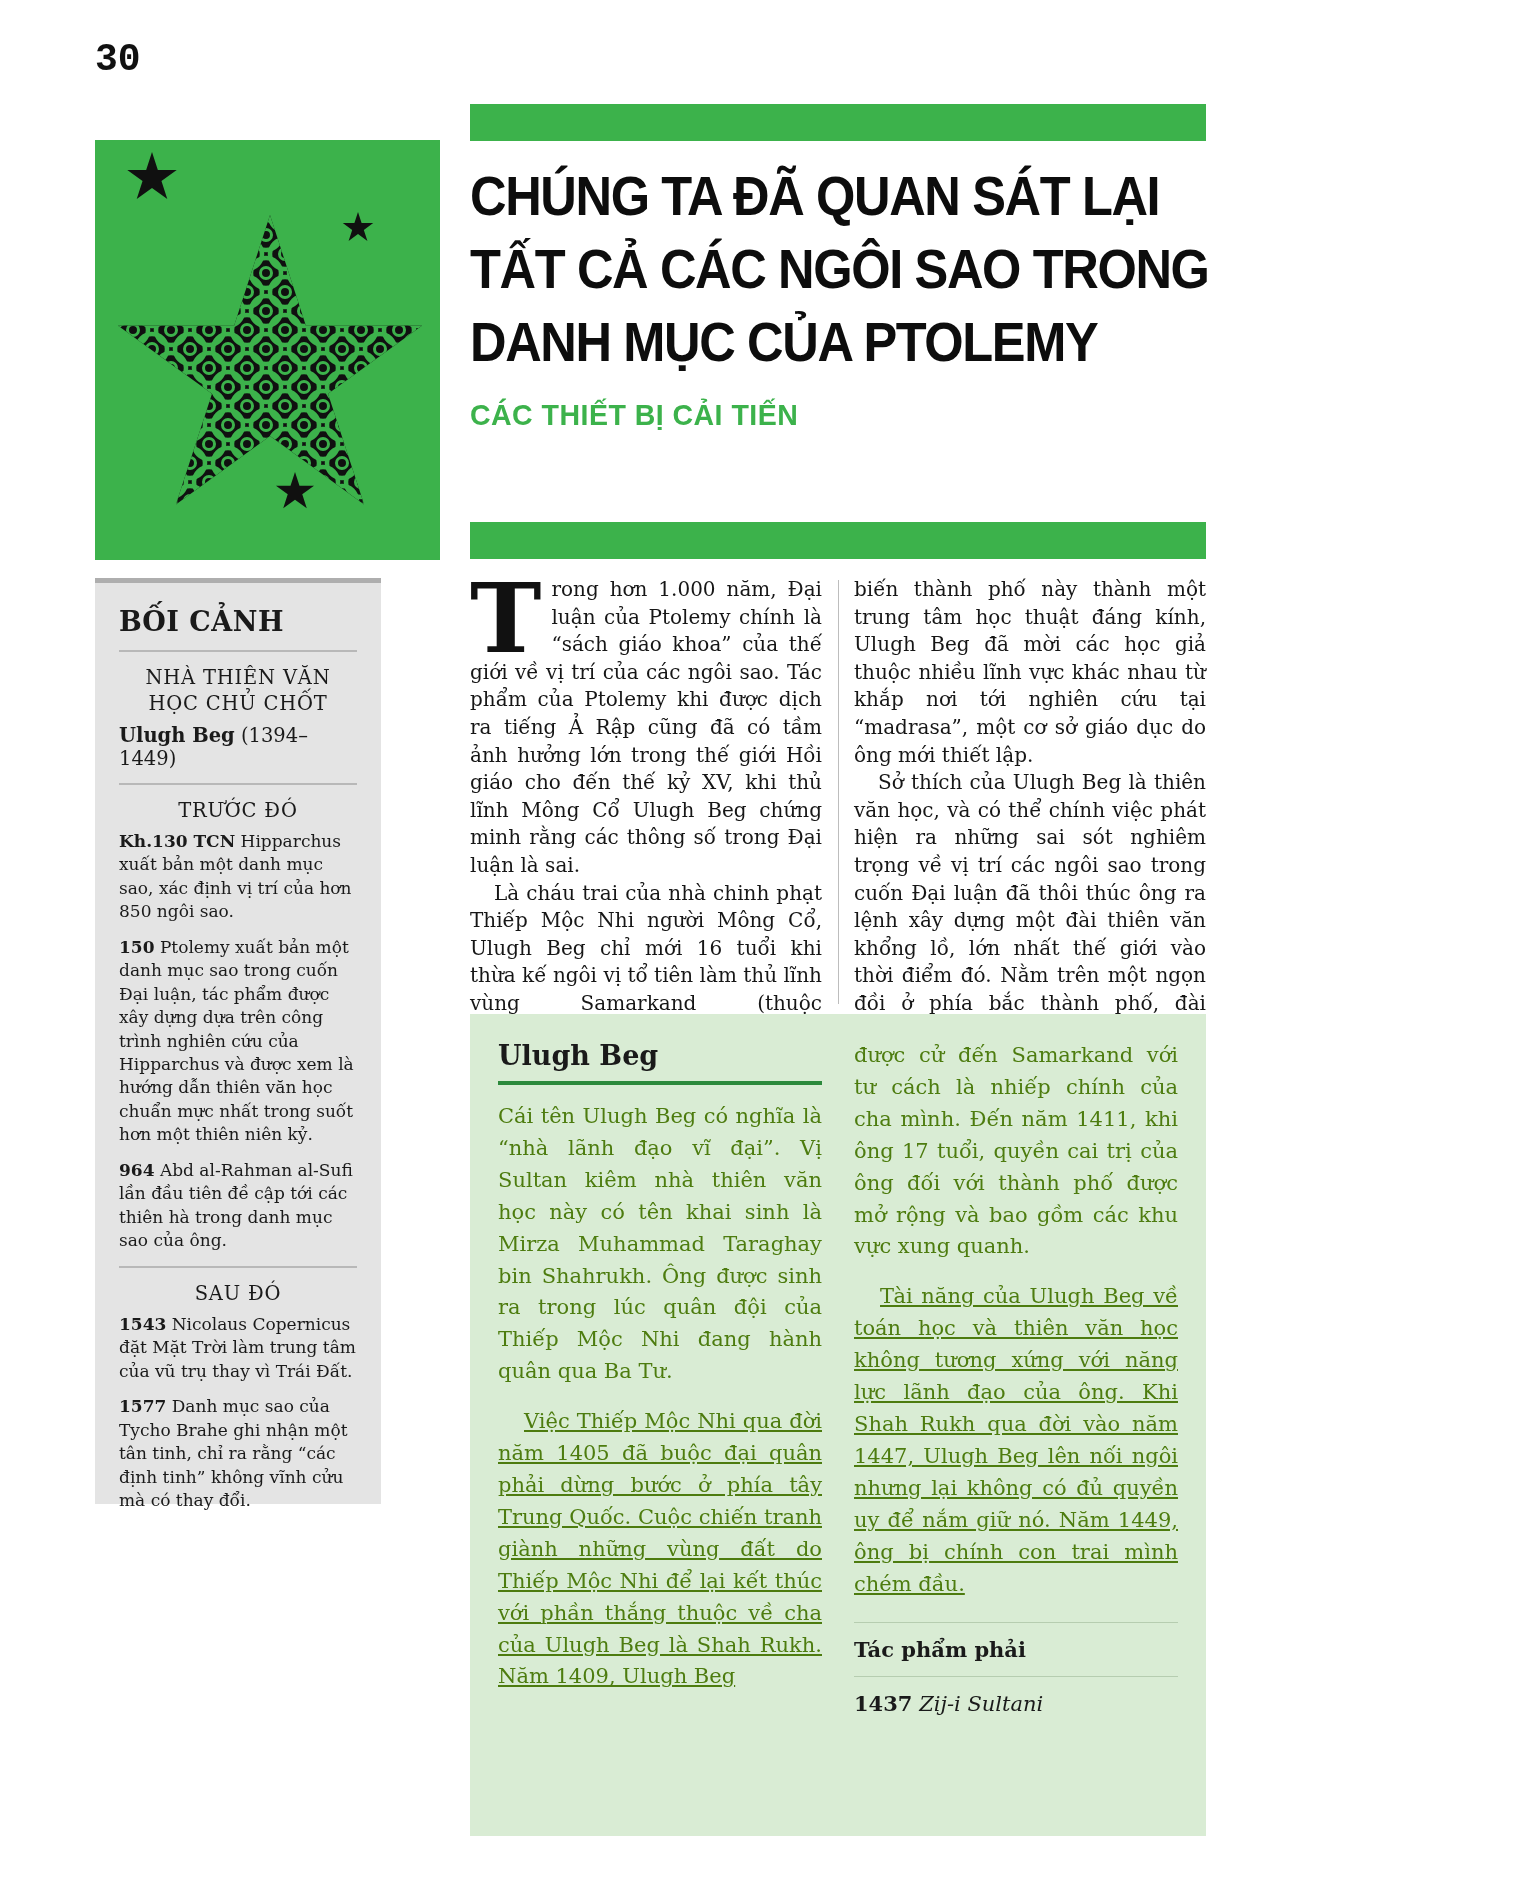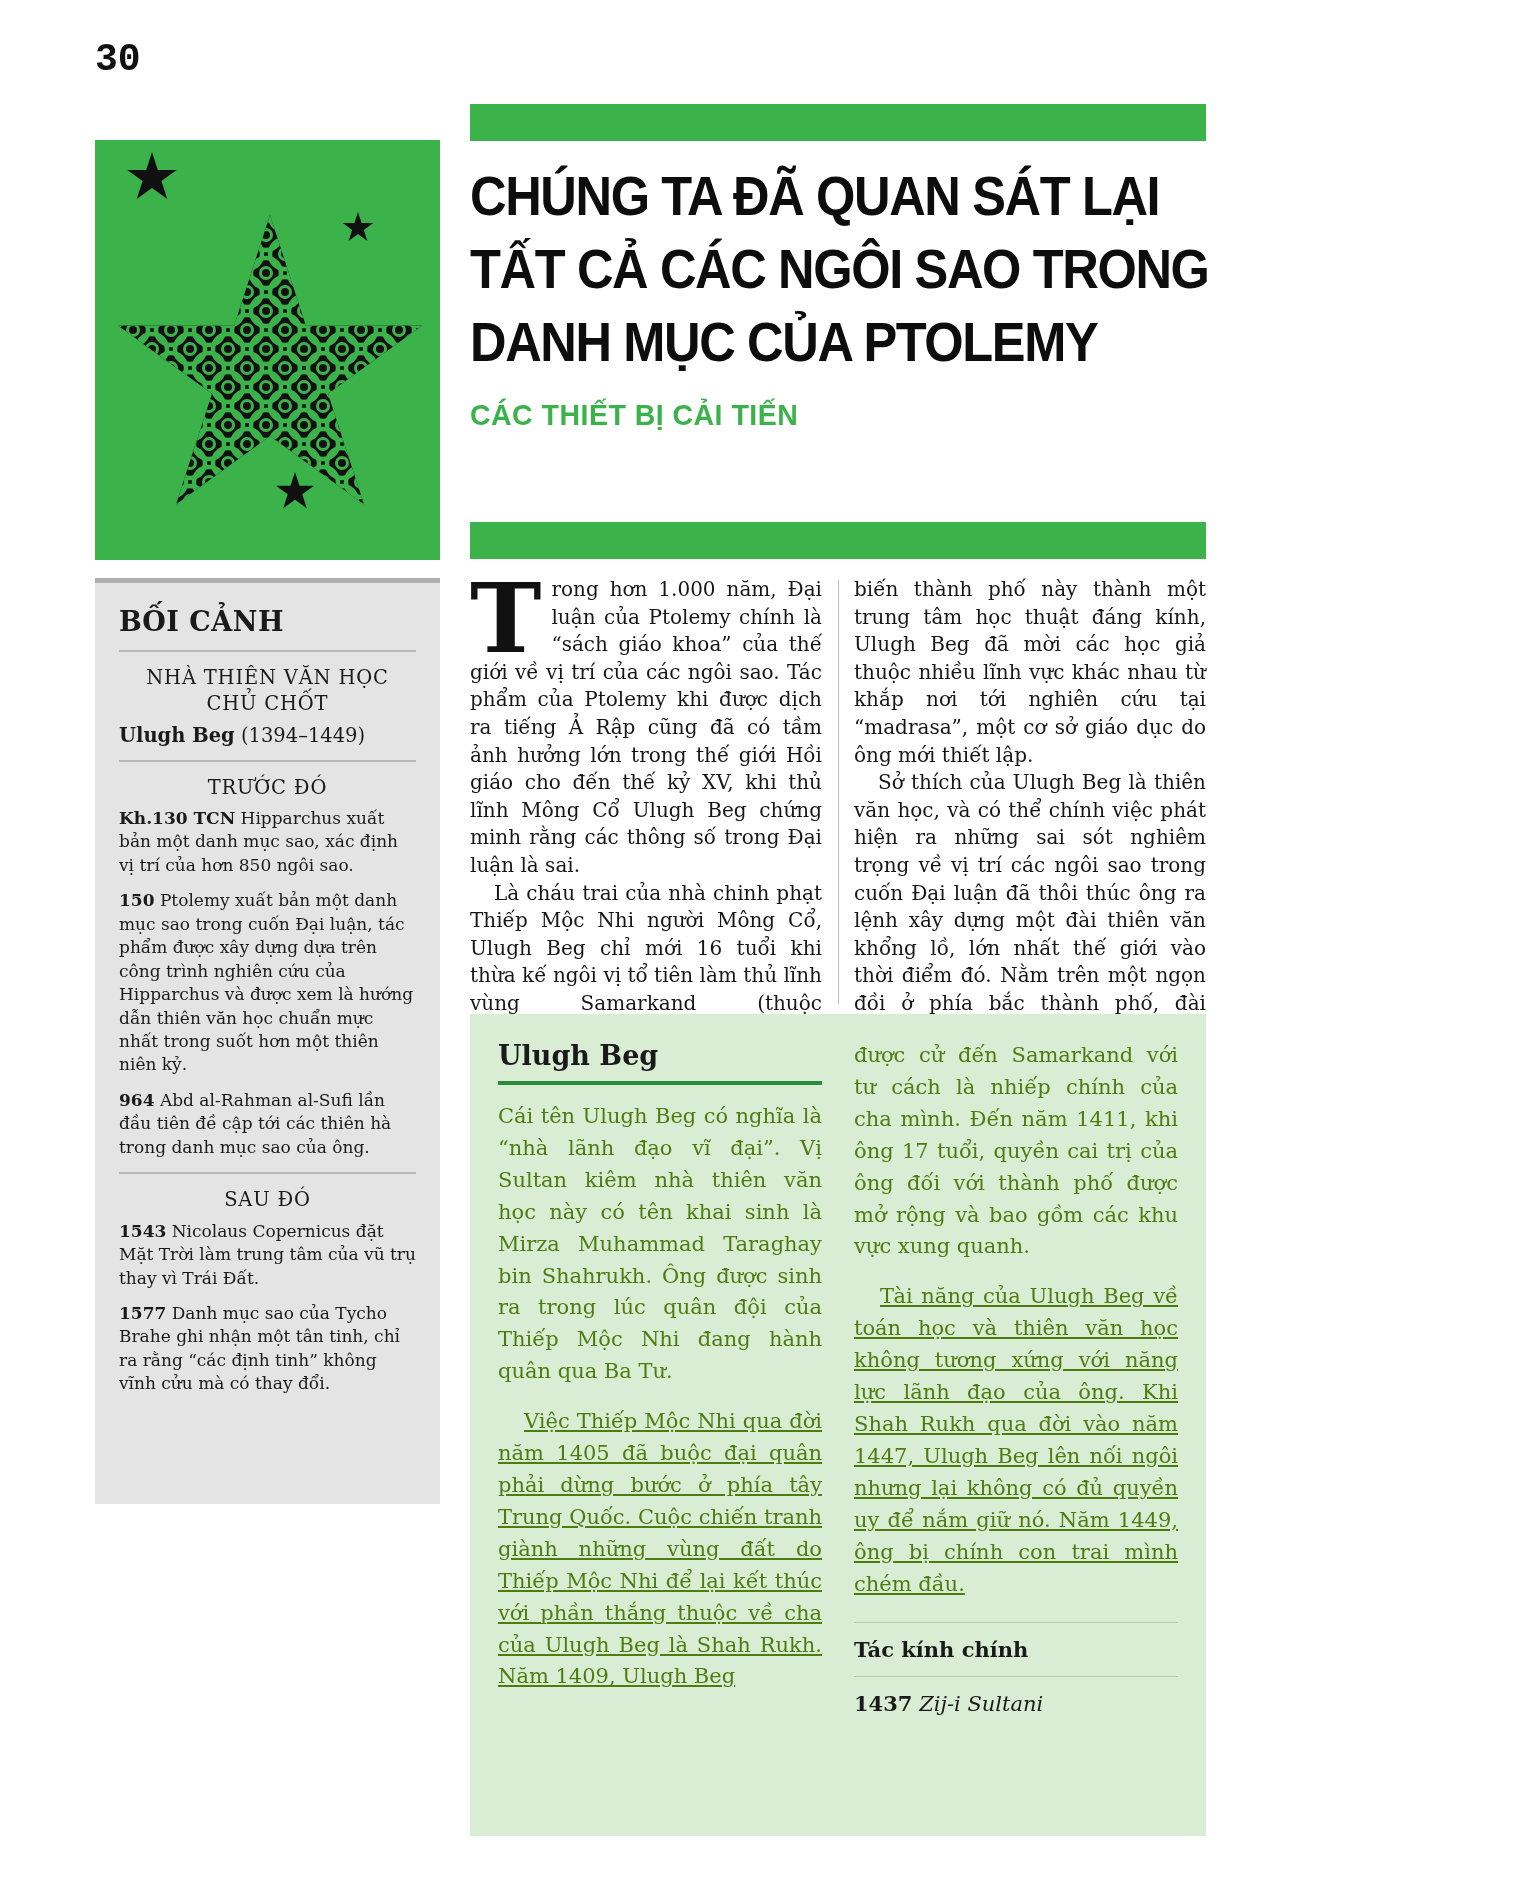--- a/index.html
+++ b/index.html
@@ -46,21 +46,21 @@
     position:absolute; left:470px; top:398px;
     font-family:"Liberation Sans", sans-serif;
     font-weight:800; font-size:30px; letter-spacing:0.5px;
     color:#3cb24b; white-space:nowrap;
     transform:scaleX(0.95); transform-origin:0 50%;
   }
 
   
   .sidebar {
     position:absolute; left:95px; top:578px;
-    width:345px; height:926px;
+    width:286px; height:926px;
     background:#e4e4e4;
     padding:24px 24px 0 24px;
   }
   .sidebar::before {
     content:""; position:absolute; left:0; top:0; right:0; height:5px; background:#aeaeae;
   }
   .sb-title { font-size:27px; font-weight:700; letter-spacing:0.5px; margin-top:4px; }
   .sb-rule { border:none; border-top:2px solid #b8b8b8; margin:13px 0; }
   .sb-label { font-size:19.5px; letter-spacing:0.8px; line-height:1.35; margin-bottom:6px;text-align:center; }
   .sb-name { font-size:19.5px; margin-bottom:4px; }
@@ -183,21 +183,21 @@
       <div class="bio-col">
         <div class="bio-title">Ulugh Beg</div>
         <p>Cái tên Ulugh Beg có nghĩa là “nhà lãnh đạo vĩ đại”. Vị Sultan kiêm nhà thiên văn học này có tên khai sinh là Mirza Muhammad Taraghay bin Shahrukh. Ông được sinh ra trong lúc quân đội của Thiếp Mộc Nhi đang hành quân qua Ba Tư.</p>
         <p class="indent">Việc Thiếp Mộc Nhi qua đời năm 1405 đã buộc đại quân phải dừng bước ở phía tây Trung Quốc. Cuộc chiến tranh giành những vùng đất do Thiếp Mộc Nhi để lại kết thúc với phần thắng thuộc về cha của Ulugh Beg là Shah Rukh. Năm 1409, Ulugh Beg</p>
       </div>
       <div class="bio-col">
         <p>được cử đến Samarkand với tư cách là nhiếp chính của cha mình. Đến năm 1411, khi ông 17 tuổi, quyền cai trị của ông đối với thành phố được mở rộng và bao gồm các khu vực xung quanh.</p>
         <p class="indent">Tài năng của Ulugh Beg về toán học và thiên văn học không tương xứng với năng lực lãnh đạo của ông. Khi Shah Rukh qua đời vào năm 1447, Ulugh Beg lên nối ngôi nhưng lại không có đủ quyền uy để nắm giữ nó. Năm 1449, ông bị chính con trai mình chém đầu.</p>
         <div class="works">
           <hr class="works-rule">
-          <div class="works-label">Tác kính chính</div>
+          <div class="works-label">Tác phẩm phải</div>
           <hr class="works-rule">
           <div class="work-line"><b>1437</b> <span class="wtitle">Zij-i Sultani</span></div>
         </div>
       </div>
     </div>
   </section>
 
 </div>
 
 </body></html>

